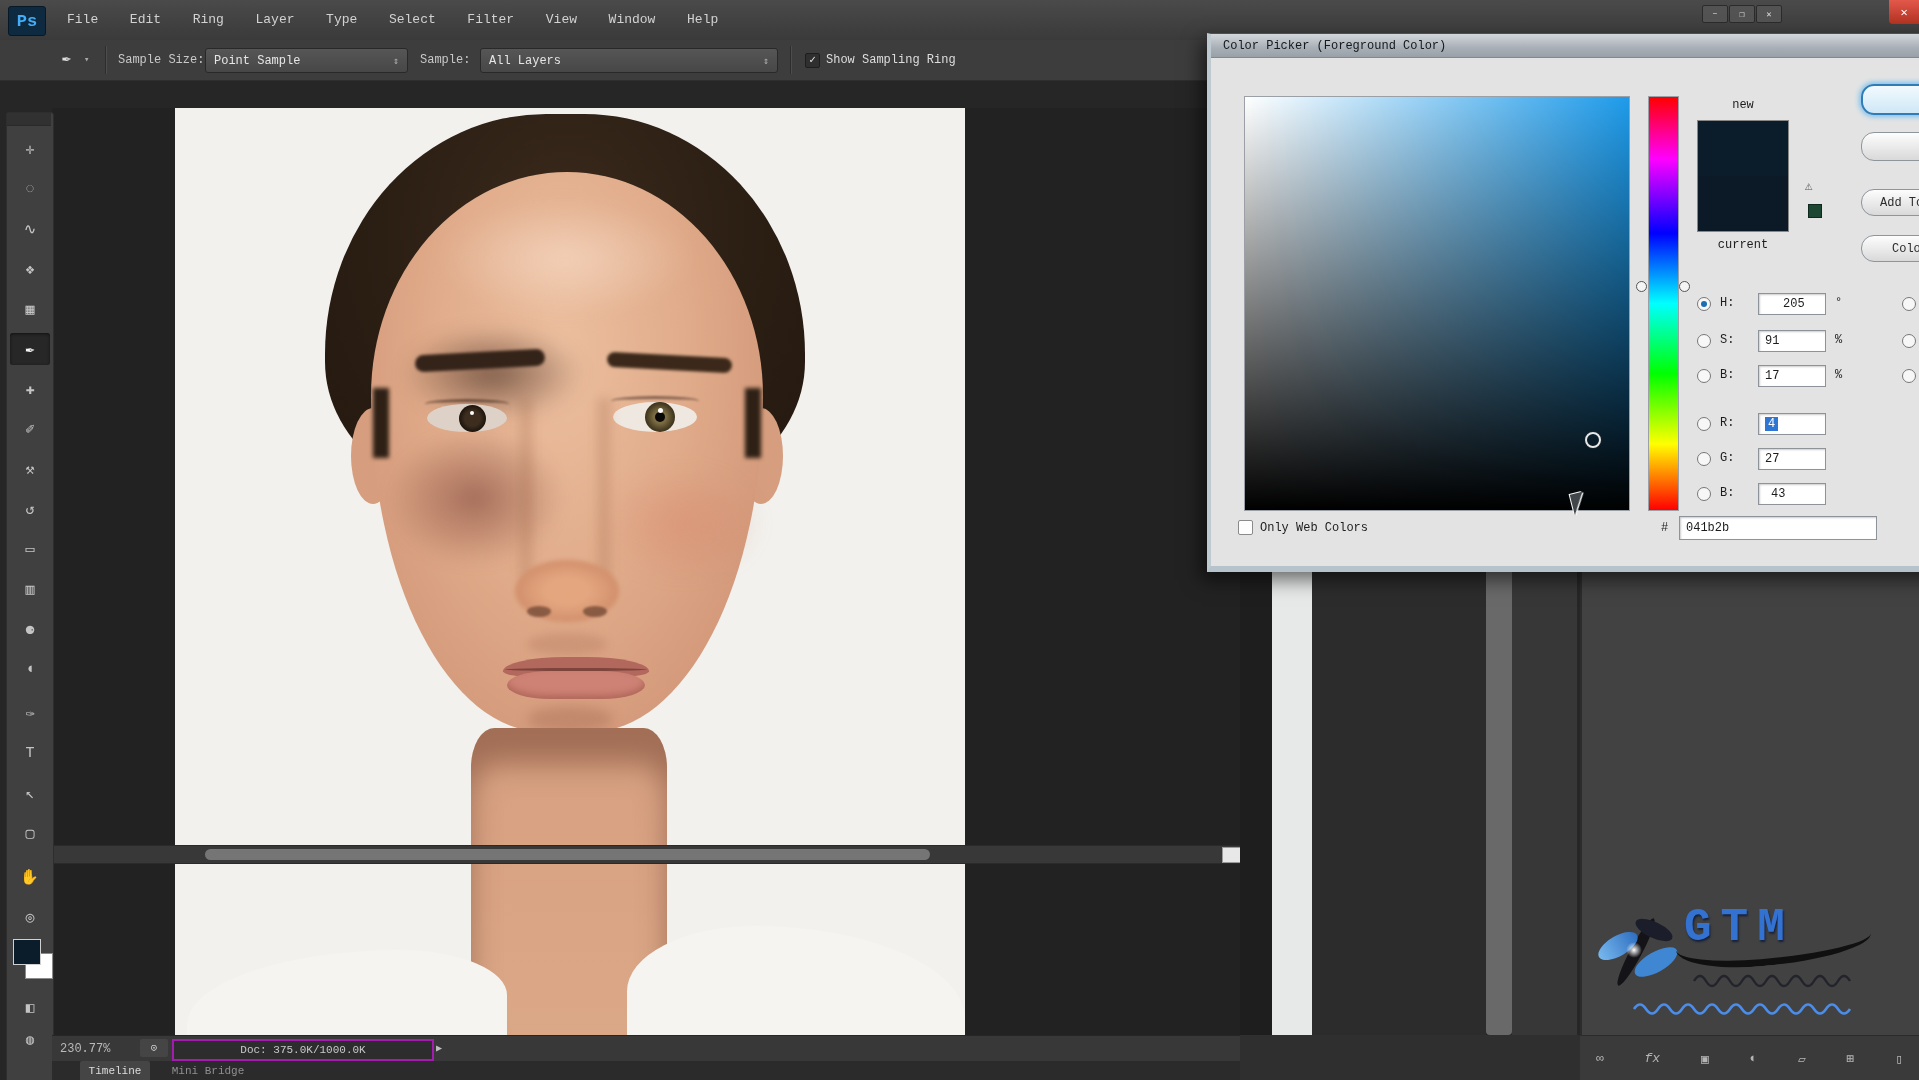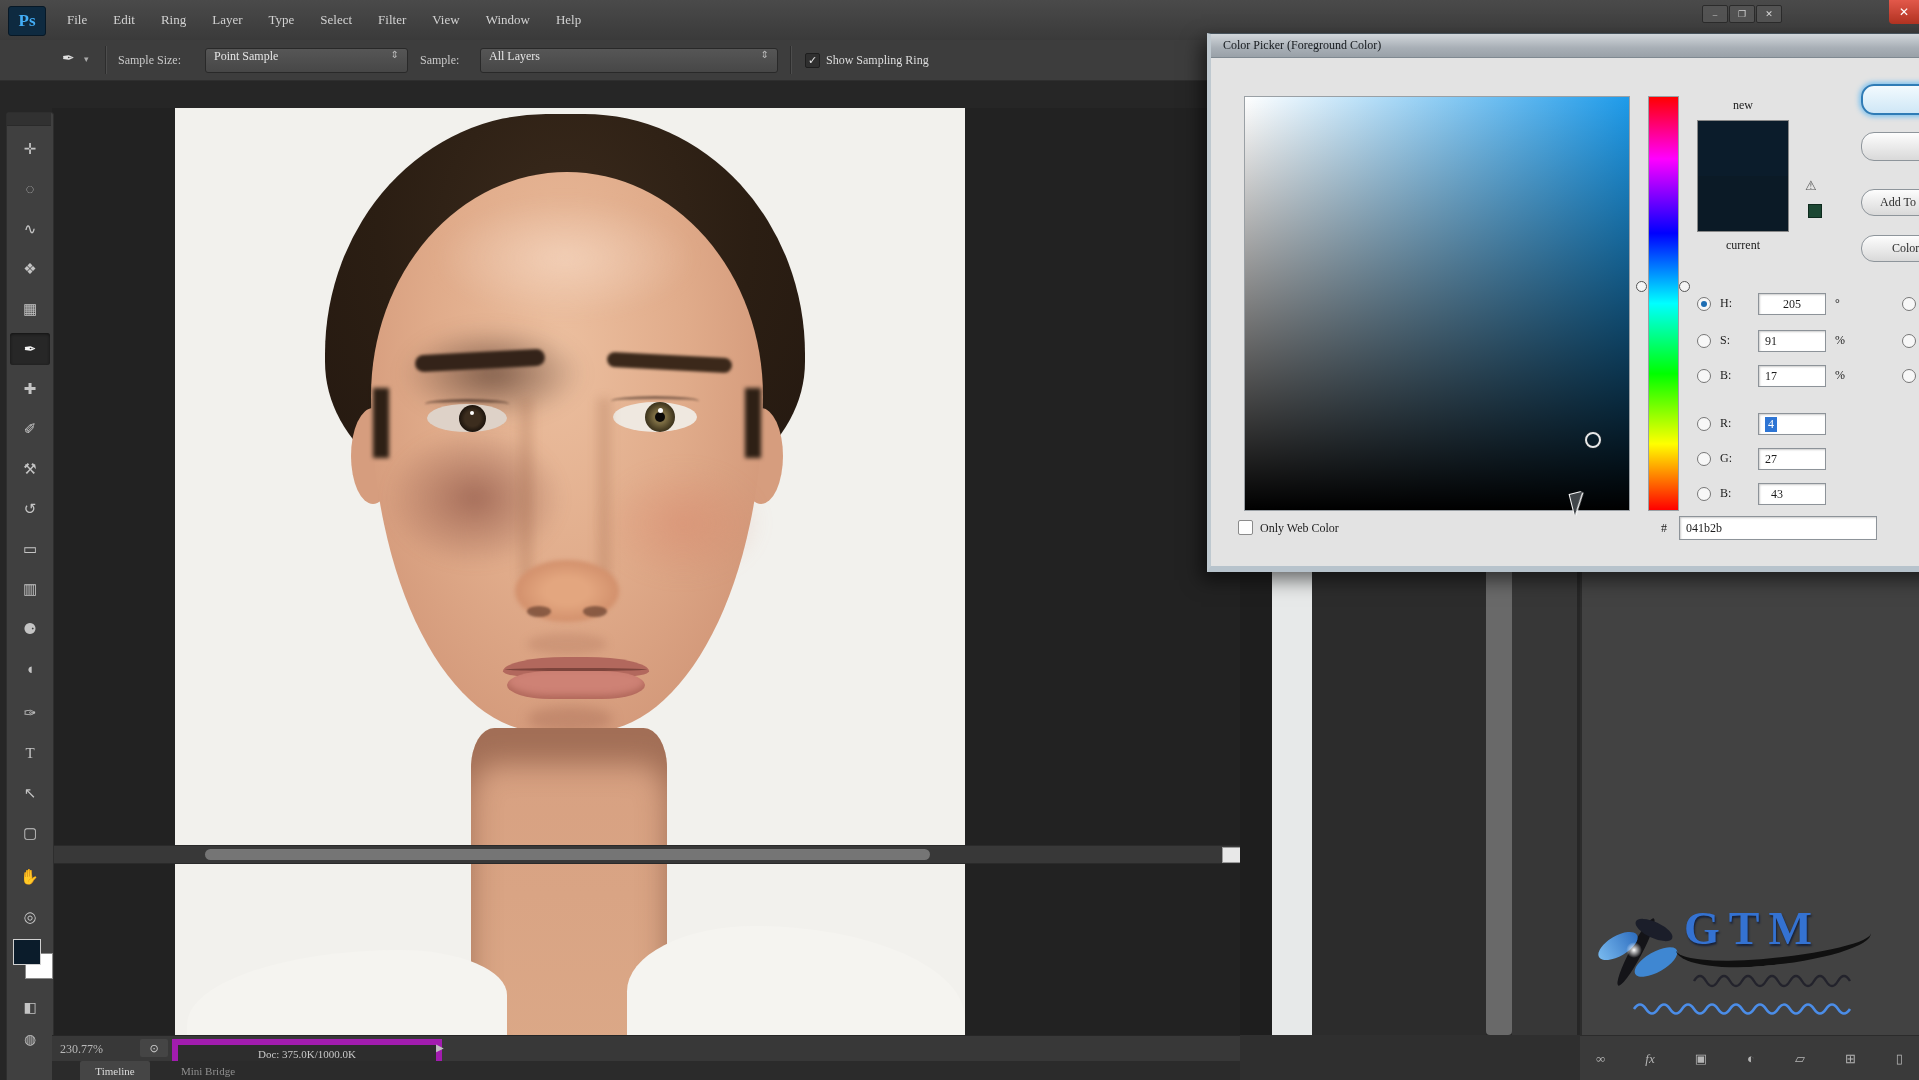--- a/index.html
+++ b/index.html
@@ -1,31 +1,31 @@
 <!DOCTYPE html>
 <html><head>
 <meta charset="utf-8">
 <style>
   html,body{margin:0;padding:0;background:#111;}
   #screen{position:relative;width:1919px;height:1080px;overflow:hidden;background:#262626;
-          font-family:Liberation Serif, serif;-webkit-font-smoothing:antialiased;}
+          font-family:Liberation Mono, monospace;-webkit-font-smoothing:antialiased;}
   .ab{position:absolute;}
   
   .menubar{left:0;top:0;width:1919px;height:40px;background:linear-gradient(#4a4a4a,#3a3a3a);border-bottom:1px solid #2a2a2a;}
   .pslogo{left:8px;top:6px;width:36px;height:28px;background:#0e2a40;color:#43aef7;font-weight:bold;font-size:17px;
           display:flex;align-items:center;justify-content:center;border-radius:3px;border:1px solid #071826;}
   .mi{color:#d2d2d2;font-size:13px;padding:0 11px;line-height:40px;display:inline-block;cursor:default;}
   .winbtn{width:24px;height:16px;background:#535353;border:1px solid #2b2b2b;border-radius:2px;color:#d8d8d8;
           font-size:9px;display:flex;align-items:center;justify-content:center;}
   .cornerclose{width:30px;height:24px;background:linear-gradient(#e2584a,#b23322);color:#fff;font-size:12px;
           display:flex;align-items:center;justify-content:center;border-radius:0 0 0 4px;}
   .optbar{left:0;top:40px;width:1919px;height:40px;background:#3d3d3d;border-bottom:1px solid #2e2e2e;}
   .optlbl{color:#c9c9c9;font-size:12px;line-height:40px;}
   .drop{height:23px;background:linear-gradient(#565656,#474747);border:1px solid #292929;border-radius:3px;
-        color:#e6e6e6;font-size:12px;display:flex;align-items:flex-start;padding:0 8px;justify-content:space-between;}
+        color:#e6e6e6;font-size:12px;display:flex;align-items:center;padding:0 8px;justify-content:space-between;}
   .vsep{width:1px;background:#2d2d2d;border-right:1px solid #4d4d4d;}
   .chk{width:13px;height:13px;background:#2f2f2f;border:1px solid #1e1e1e;border-radius:2px;color:#e8e8e8;
        font-size:11px;line-height:12px;text-align:center;}
   .tabbar{left:0;top:80px;width:1919px;height:28px;background:#242424;border-bottom:1px solid #1d1d1d;}
   .doctab{left:57px;top:0;height:28px;background:#3e3e3e;border-right:1px solid #1d1d1d;border-left:1px solid #1d1d1d;
           display:flex;align-items:center;padding:0 10px;color:#c8c8c8;font-size:12px;gap:10px;}
   
   .toolbar{left:6px;top:112px;width:46px;height:968px;background:#404040;border:1px solid #2e2e2e;border-radius:3px 3px 0 0;}
   .tbgrip{left:0;top:0;width:44px;height:12px;background:#313131;border-bottom:1px solid #2a2a2a;}
   .tool{left:3px;width:40px;height:32px;color:#c4c4c4;font-size:15px;display:flex;align-items:center;justify-content:center;}
@@ -217,21 +217,21 @@
       <span class="picon">◐</span>
       <span class="picon">▱</span>
       <span class="picon">⊞</span>
       <span class="picon">▯</span>
     </div>
   </div>
 
   <div class="ab statusbar">
     <span class="ab" style="left:8px;top:6px;">230.77%</span>
     <span class="ab" style="left:88px;top:3px;width:28px;height:18px;background:#454545;border-radius:2px;text-align:center;font-size:11px;line-height:18px;color:#cfcfcf;">⊙</span>
-    <span class="ab" style="left:120px;top:3px;width:258px;height:18px;background:#2d2d2d;border:6px solid #a21caf;text-align:center;font-size:11px;line-height:18px;color:#c9c9c9;">Doc: 375.0K/1000.0K</span>
+    <span class="ab" style="left:120px;top:3px;width:258px;height:18px;background:#2d2d2d;border:2px solid #a21caf;text-align:center;font-size:11px;line-height:18px;color:#c9c9c9;">Doc: 375.0K/1000.0K</span>
     <span class="ab" style="left:384px;top:6px;font-size:10px;color:#c0c0c0;">▶</span>
   </div>
   <div class="ab bottomtabs">
     <div class="ab btab" style="left:20px;width:70px;background:#454545;color:#dcdcdc;border-radius:2px 2px 0 0;">Timeline</div>
     <div class="ab btab" style="left:104px;width:88px;color:#8f8f8f;">Mini Bridge</div>
   </div>
 
   <div class="ab dlg">
     <div class="ab dlgtitle">
       <span>Color Picker (Foreground Color)</span>
@@ -292,21 +292,21 @@
         <span>43</span>
       </div>
 
     <span class="ab radio" style="left:691px;top:263px;"></span>
 
     <span class="ab radio" style="left:691px;top:300px;"></span>
 
     <span class="ab radio" style="left:691px;top:335px;"></span>
 
     <span class="ab chk" style="left:27px;top:486px;background:#fdfdfd;border:1px solid #8a8a8a;"></span>
-    <span class="ab" style="left:49px;top:487px;">Only Web Color</span>
+    <span class="ab" style="left:49px;top:487px;">Only Web Colors</span>
     <span class="ab" style="left:450px;top:487px;">#</span>
     <div class="ab cpbox" style="left:468px;top:482px;width:198px;height:24px;">
         <span>041b2b</span>
       </div>
 
     <div class="ab dbtn okb" style="left:650px;top:50px;">OK</div>
     <div class="ab dbtn" style="left:650px;top:98px;">Cancel</div>
     <div class="ab dbtn leftal" style="left:650px;top:155px;">Add To Swatches</div>
     <div class="ab dbtn leftal" style="left:650px;top:201px;padding-left:30px;">Color Libraries</div>
   </div>

